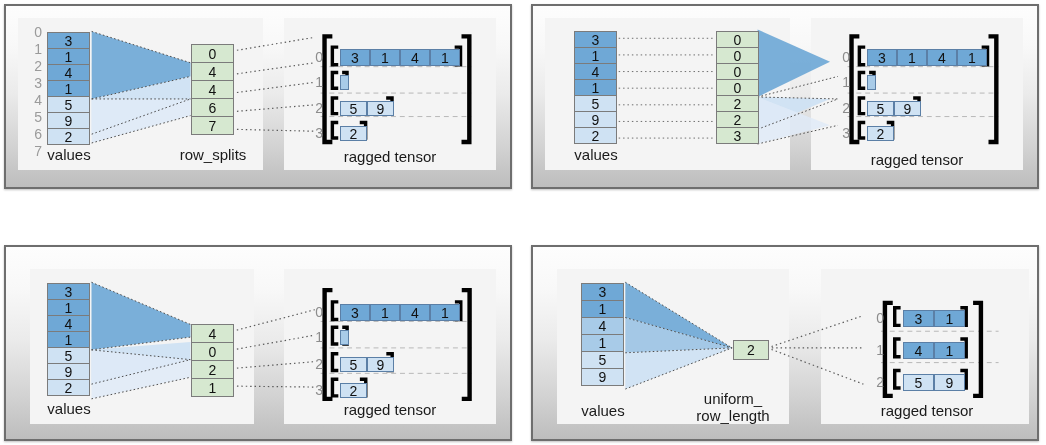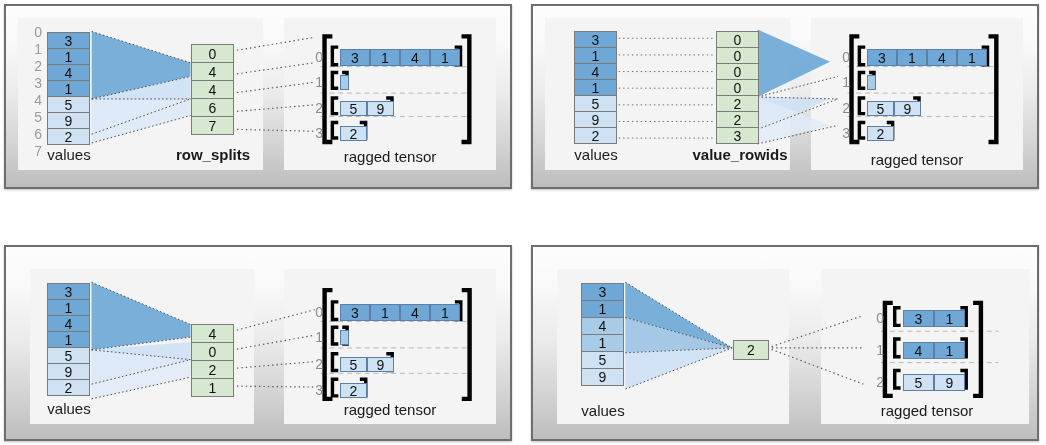--- a/index.html
+++ b/index.html
@@ -13,21 +13,21 @@
   .p-tr{left:531px;top:4px;  width:508px; height:185px;}
   .p-bl{left:4px;  top:245px;width:508px; height:196px;}
   .p-br{left:531px;top:245px;width:508px; height:196px;}
 
   .innerbox{position:absolute;background:#f4f4f4;box-sizing:border-box;}
 
   .svgfull{position:absolute;left:0;top:0;width:100%;height:100%;overflow:visible;}
 
   .caption{position:absolute;text-align:center;color:#1a1a1a;font-size:15px;
            line-height:17px;white-space:pre-line;}
-  .caption.bold{font-weight:bold;}
+  .caption.bold{font-weight:normal;}
 
   .cellcol{position:absolute;}
   .cell{position:relative;box-sizing:border-box;border:1px solid #7b7b7b;
         text-align:center;font-size:14px;color:#111;display:flex;
         align-items:center;justify-content:center;margin-top:-1px;}
   .cell:first-child{margin-top:0;}
   .blue-d{background:#6fa8d6;}
   .blue-m{background:#a8cbe8;}
   .blue-l{background:#cfe2f3;}
   .green{background:#d6e8d0;}
@@ -222,21 +222,20 @@
     <div class="rtcell blue-d" style="left:334px;top:43px;width:30px;height:17px;">3</div>
     <div class="rtcell blue-d" style="left:364px;top:43px;width:30px;height:17px;">1</div>
     <div class="rtcell blue-d" style="left:394px;top:43px;width:30px;height:17px;">4</div>
     <div class="rtcell blue-d" style="left:424px;top:43px;width:30px;height:17px;">1</div>
     <div class="rtcell blue-m" style="left:334px;top:69px;width:9px;height:15px;"></div>
     <div class="rtcell blue-l" style="left:334px;top:95px;width:27px;height:15px;">5</div>
     <div class="rtcell blue-l" style="left:361px;top:95px;width:27px;height:15px;">9</div>
     <div class="rtcell blue-l" style="left:334px;top:120px;width:27px;height:15px;">2</div>
 
     <div class="caption" style="left:20px;top:140px;width:86px;">values</div>
-    <div class="caption bold" style="left:132px;top:140px;width:150px;">value_rowids</div>
     <div class="caption" style="left:300px;top:145px;width:168px;">ragged tensor</div>
   </div>
 
   <div class="panel p-bl">
     <div class="innerbox" style="left:24px;top:22px;width:224px;height:155px;"></div>
     <div class="innerbox" style="left:278px;top:22px;width:212px;height:155px;"></div>
 
     <svg class="svgfull" viewBox="0 0 508 196">
       <polygon points="84,36 84,105 185,92 185,79" fill="#6fa8d6" opacity="0.92"></polygon>
       <polygon points="84,105 84,140 185,115 185,97" fill="#cfe2f3" opacity="0.95"></polygon>
@@ -369,16 +368,18 @@
     </div>
 
     <div class="rtcell blue-d" style="left:370px;top:63px;width:31px;height:17px;">3</div>
     <div class="rtcell blue-d" style="left:401px;top:63px;width:31px;height:17px;">1</div>
     <div class="rtcell blue-d" style="left:370px;top:95px;width:31px;height:17px;">4</div>
     <div class="rtcell blue-d" style="left:401px;top:95px;width:31px;height:17px;">1</div>
     <div class="rtcell blue-l" style="left:370px;top:127px;width:31px;height:17px;">5</div>
     <div class="rtcell blue-l" style="left:401px;top:127px;width:31px;height:17px;">9</div>
 
     <div class="caption" style="left:27px;top:155px;width:86px;">values</div>
+    <div class="caption bold" style="left:140px;top:143px;width:120px;">uniform_
+row_length</div>
     <div class="caption" style="left:310px;top:155px;width:168px;">ragged tensor</div>
   </div>
 
 </div>
 
 </body></html>

